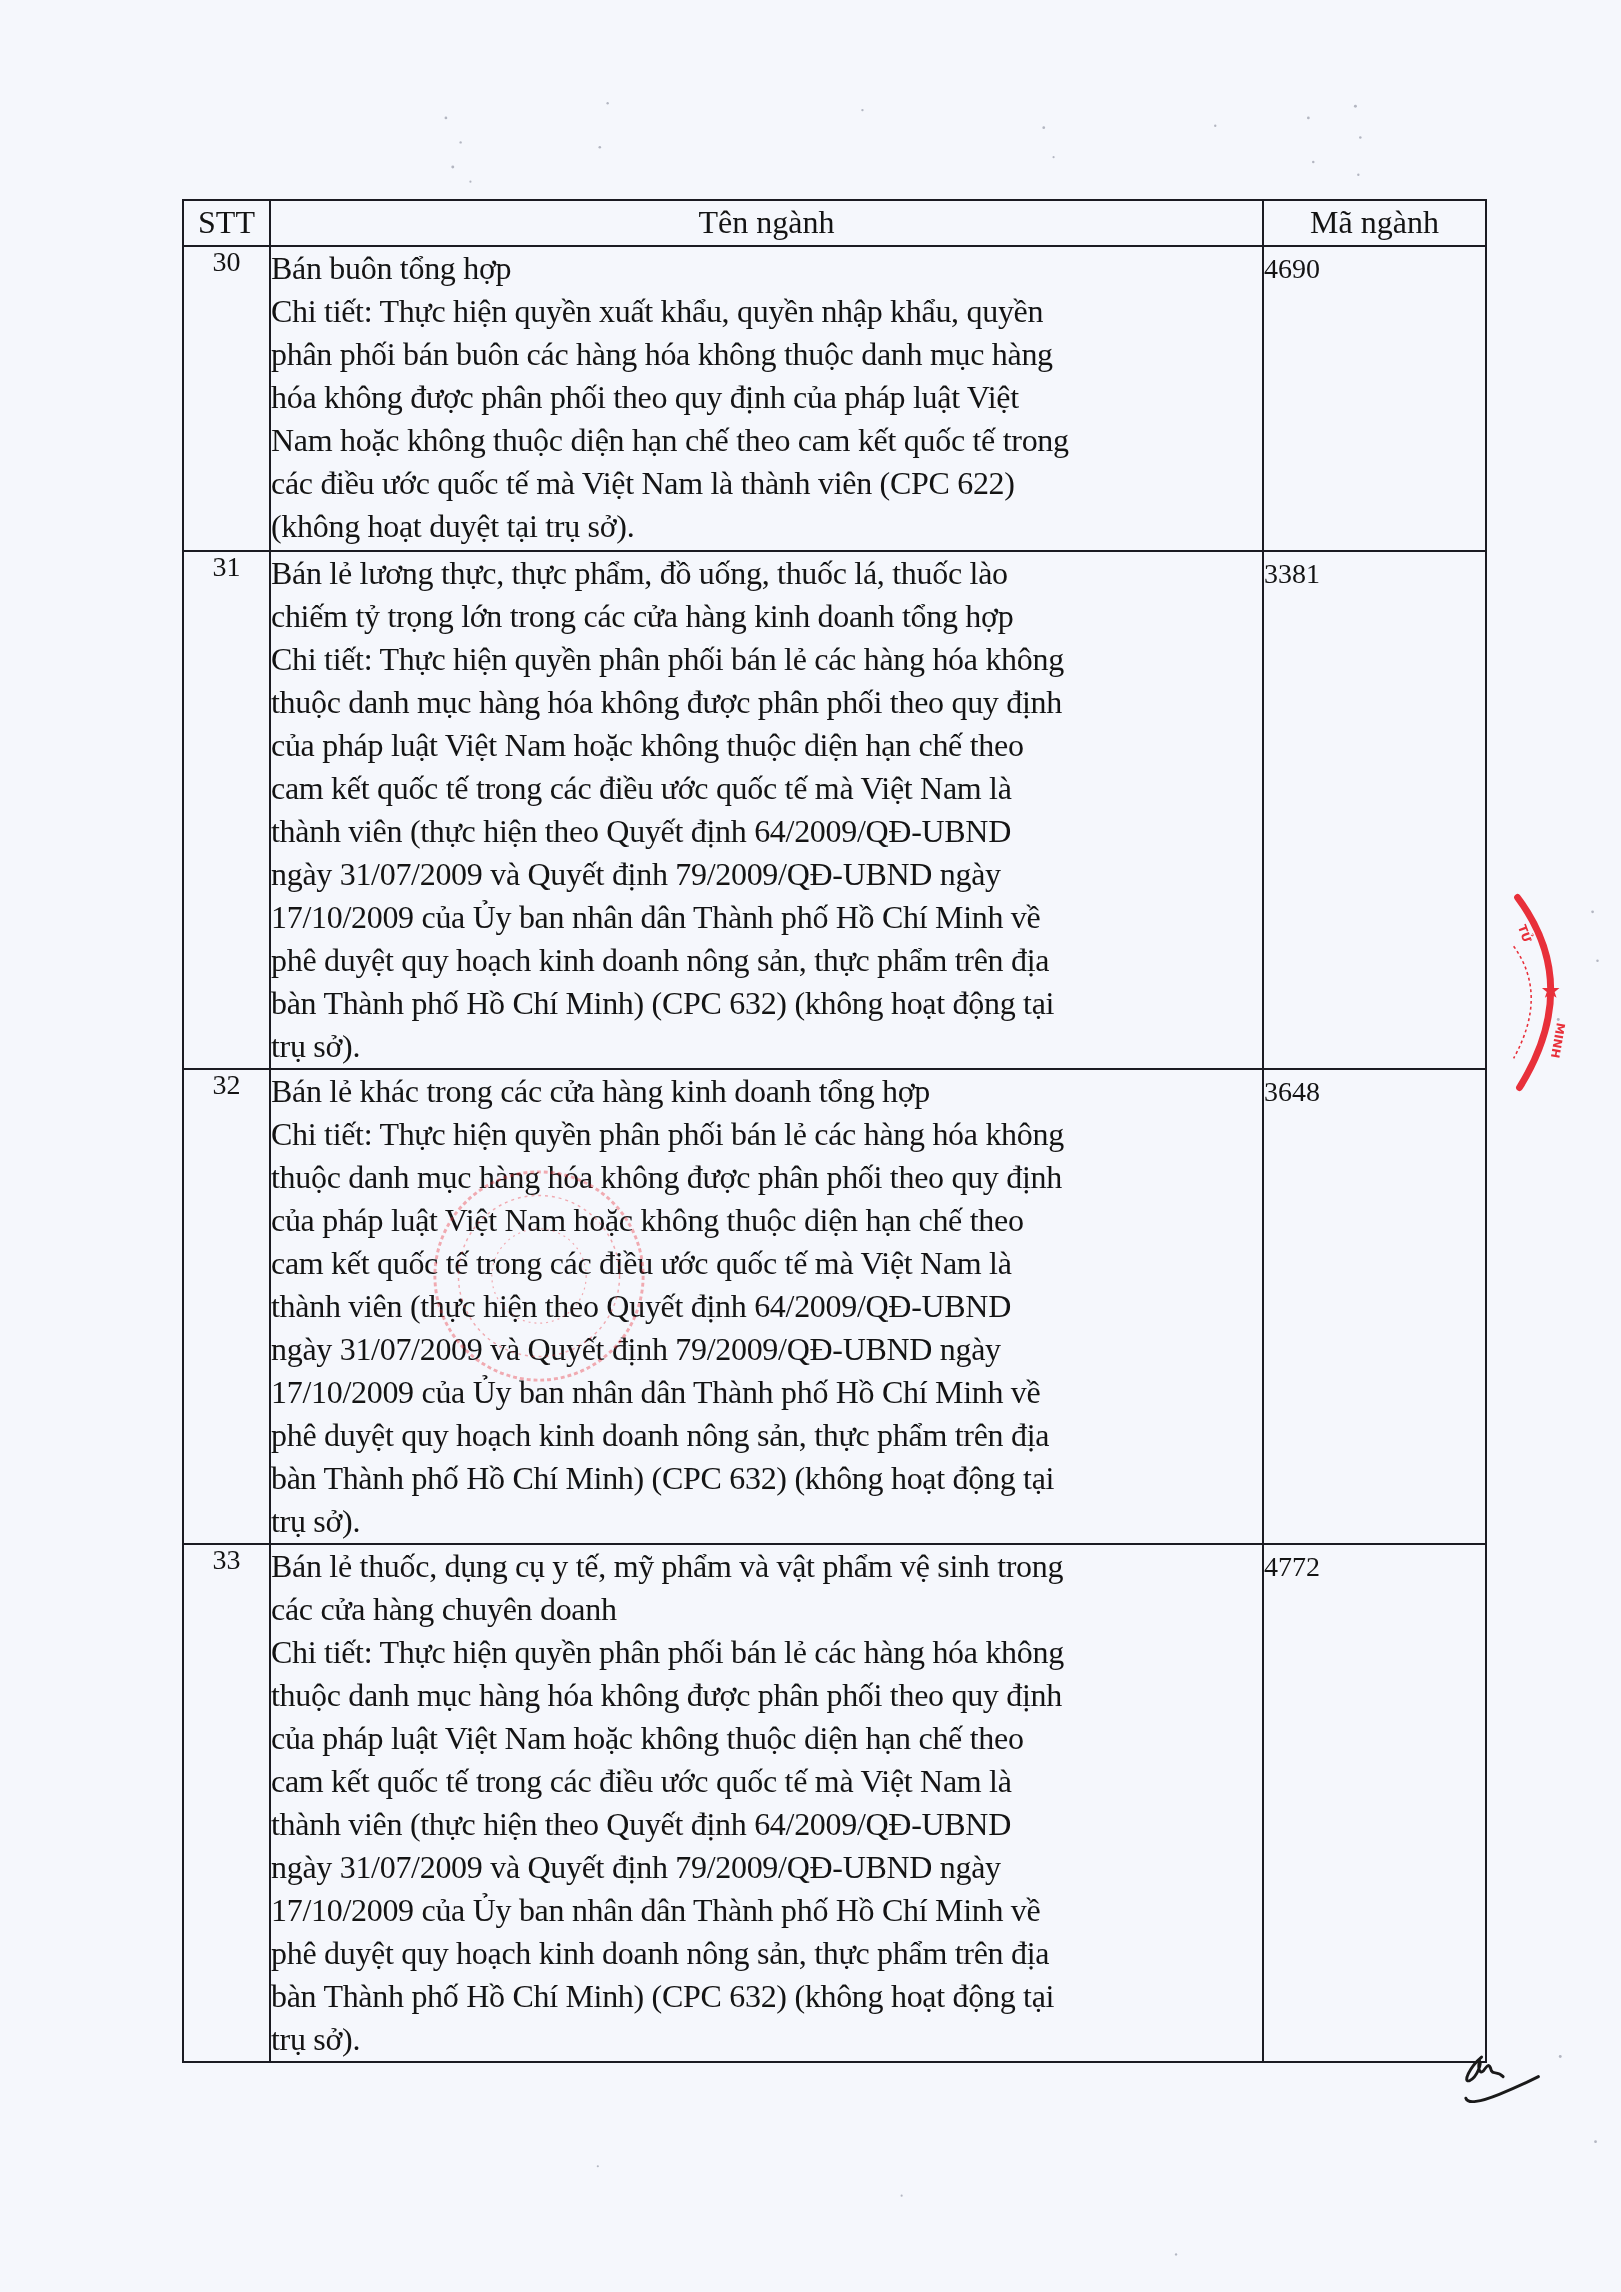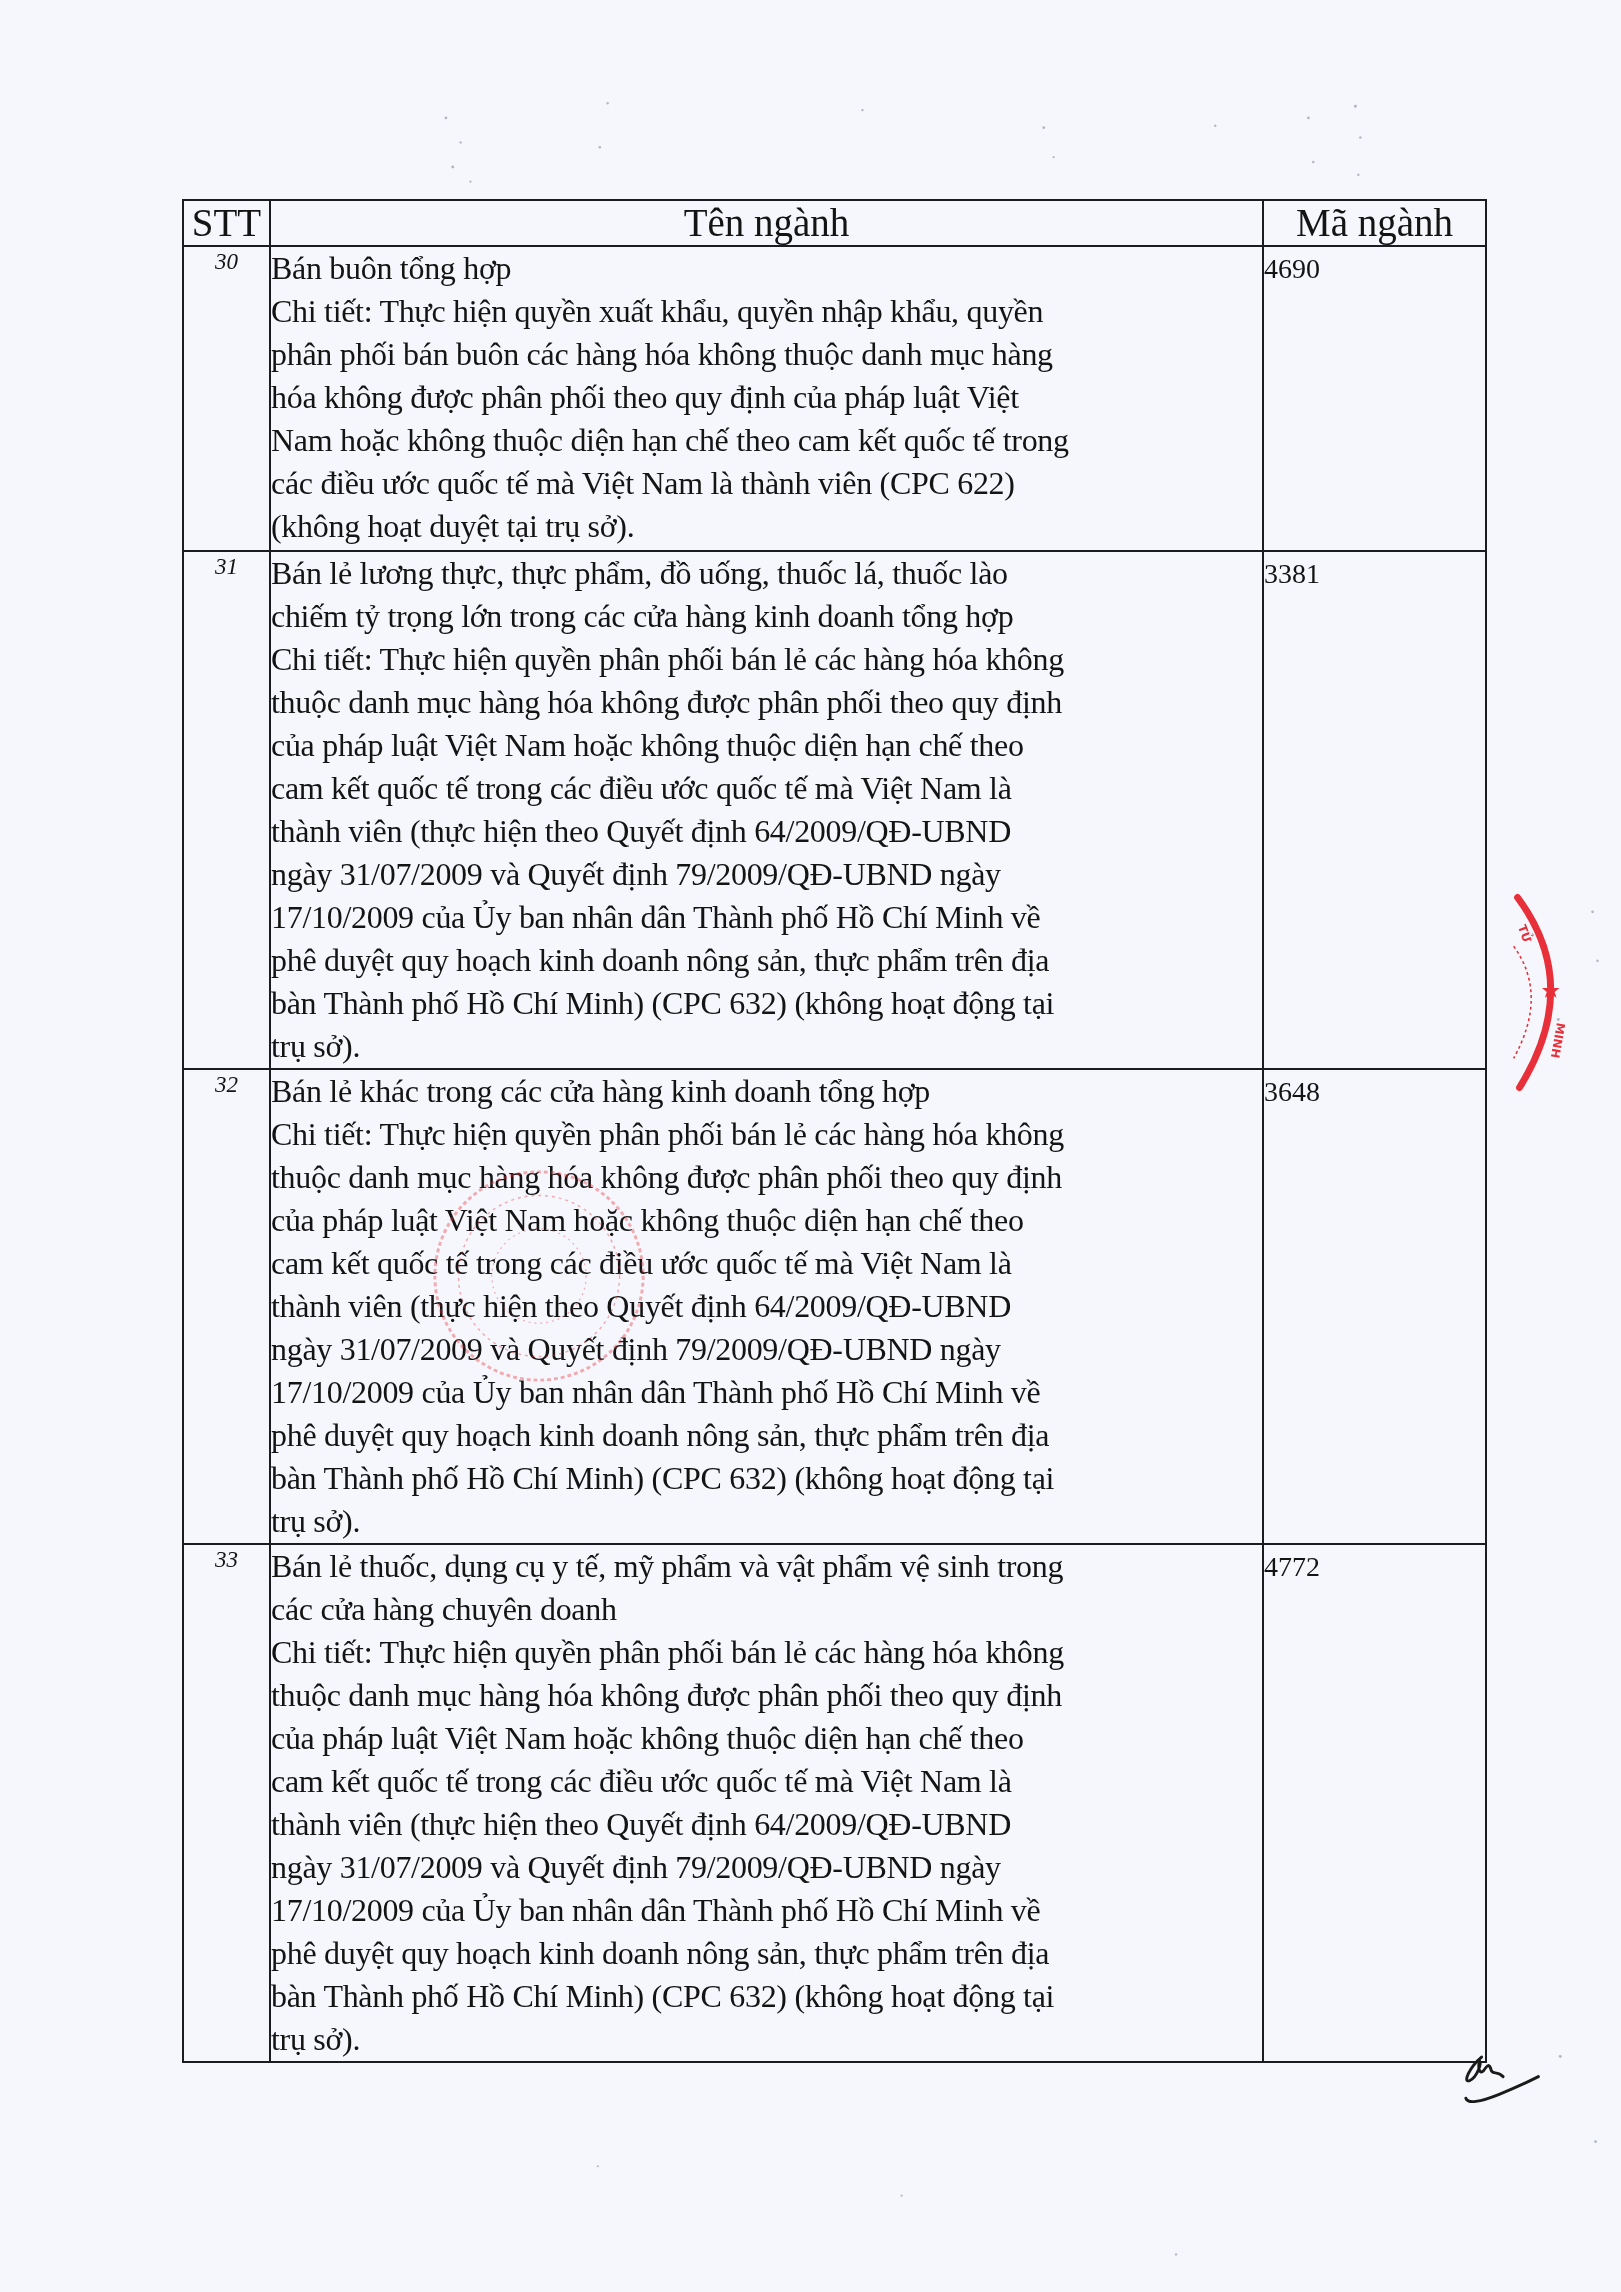--- a/index.html
+++ b/index.html
@@ -37,33 +37,32 @@
   table.industry-table tr.row-border-heavy td {
     border-top: 2.9px solid #1b1b22;
   }
   col.c-stt { width: 87px; }
   col.c-name { width: 993px; }
   col.c-code { width: 223px; }
 
   th.h-cell {
     height: 44px;
     font-weight: normal;
-    font-size: 39px;
+    font-size: 32px;
     line-height: 43px;
     text-align: center;
   }
   th.h-code {
     text-align: center;
   }
   td.stt-cell {
     text-align: center;
-    font-size: 23px;
+    font-size: 28px;
     line-height: 29px;
     padding-top: 7.8px;
-    font-style: italic;
   }
   td.name-cell {
     font-size: 32px;
     line-height: 43px;
     padding-left: 3.9px;
     padding-right: 5.9px;
     padding-top: 2px;
     letter-spacing: -0.3px;
     border-radius: 10px;
   }

